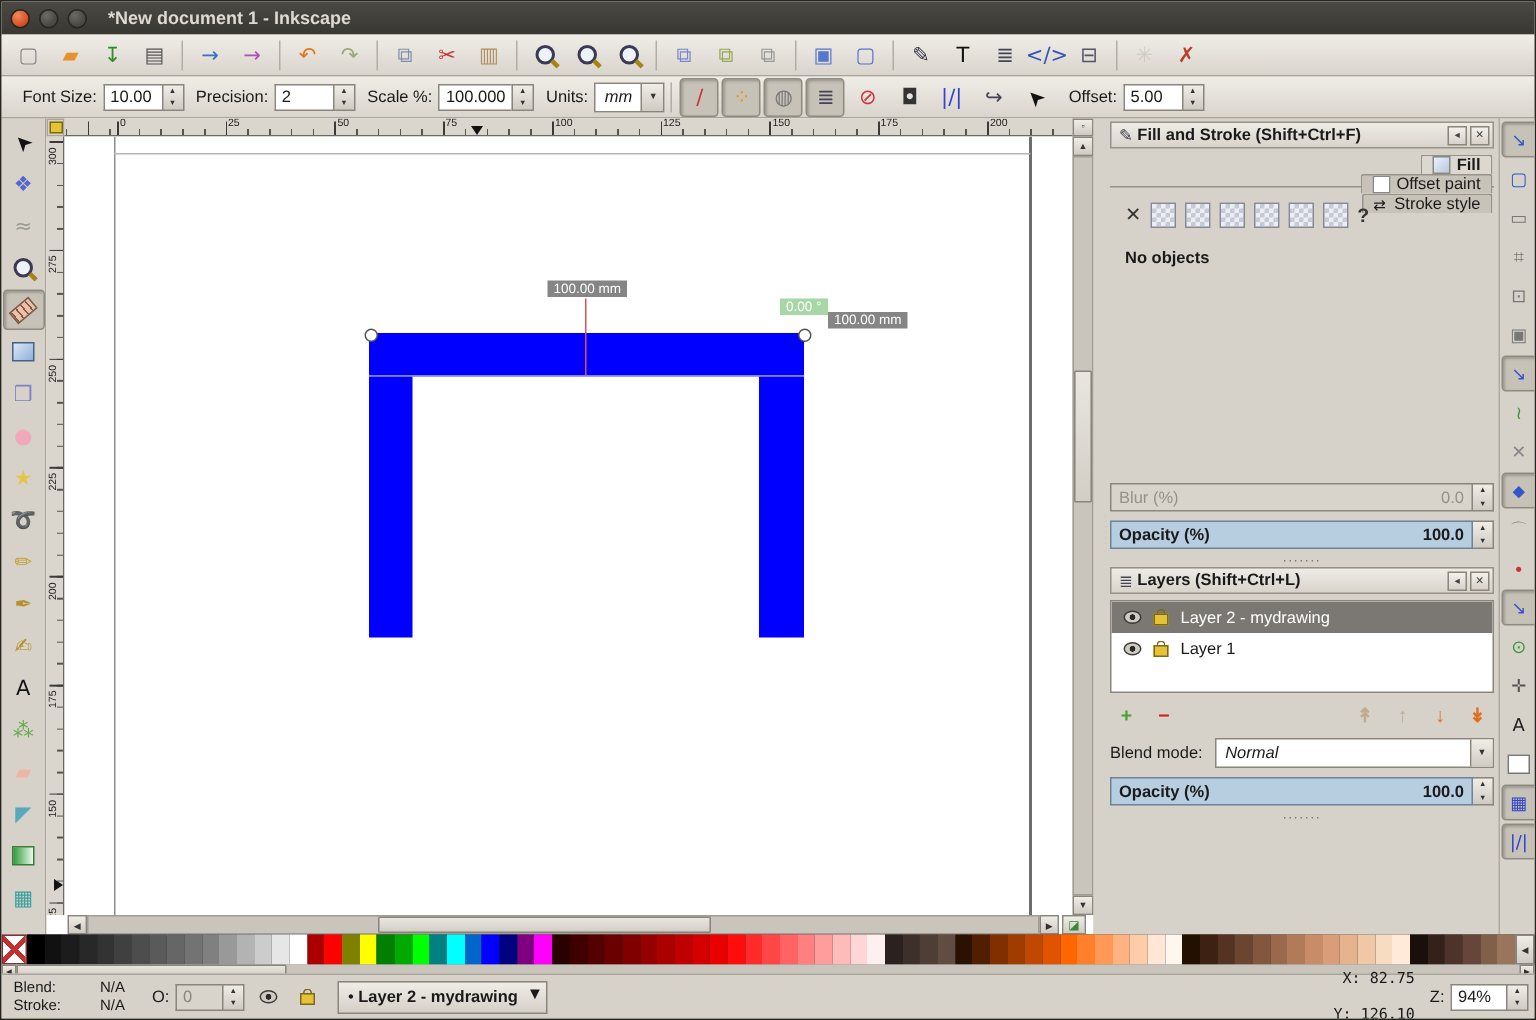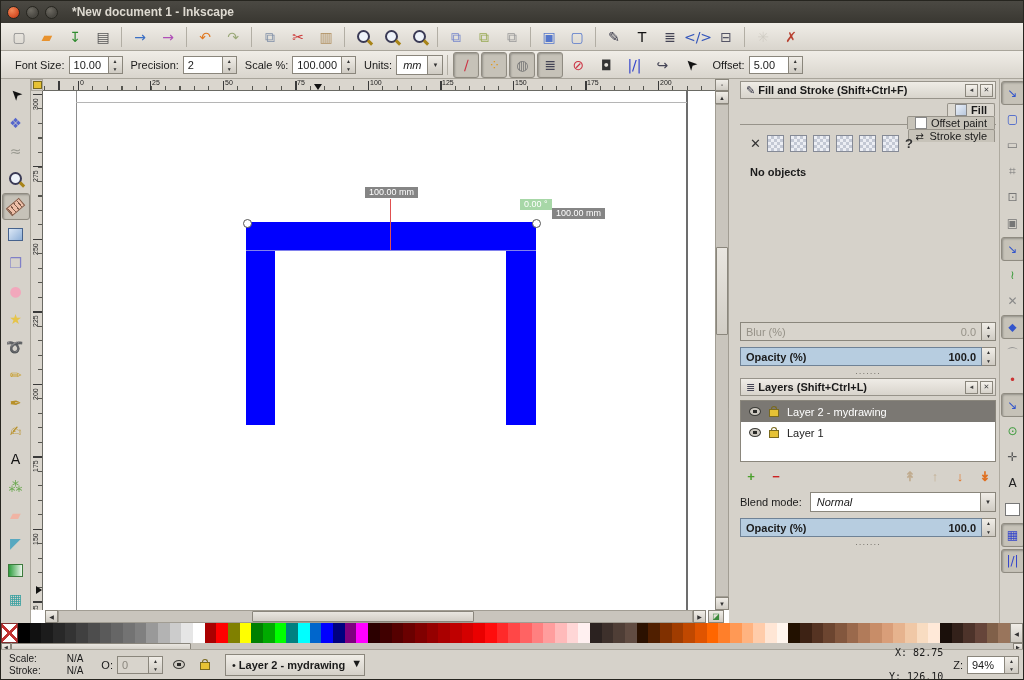--- a/index.html
+++ b/index.html
@@ -712,21 +712,21 @@
       <span class="pal-scrollbtn">◀</span>
     </div>
   <div id="pal-scroll">
     <div class="sbtn" style="left:0;top:0;width:10px;height:8px;font-size:5px;">◀</div>
     <div class="sthumb" style="left:10px;top:0;width:180px;height:8px;"></div>
     <div class="sbtn" style="right:0;top:0;width:10px;height:8px;font-size:5px;">▶</div>
   </div>
 
   <div id="statusbar">
     <div class="fs-ind">
-      <span>Scale:</span>
+      <span>Blend:</span>
       <span>N/A</span>
       <span>Stroke:</span>
       <span>N/A</span>
     </div>
     <div class="o-group">
       <span style="margin-right:4px;">O:</span>
       <span class="spin">
         <span class="box gray" style="min-width:22px;">0</span>
         <span class="arrows">
             <span>▲</span>

